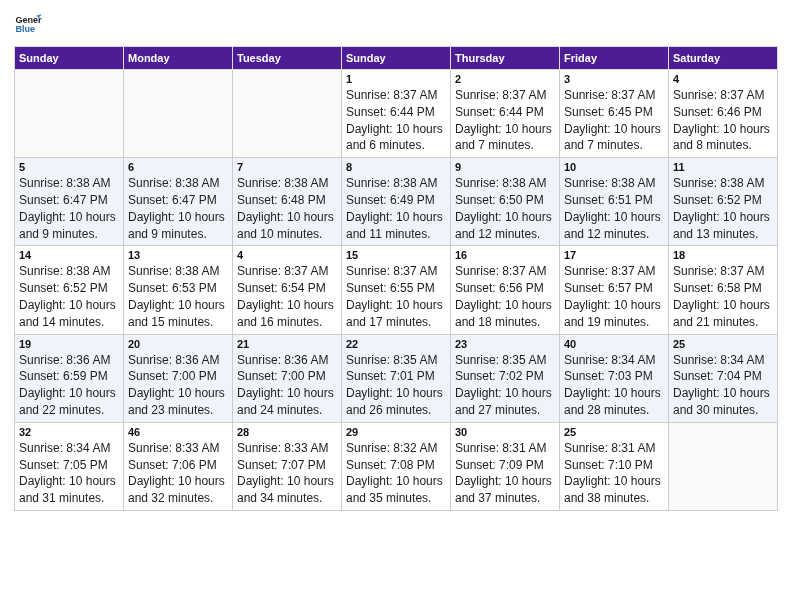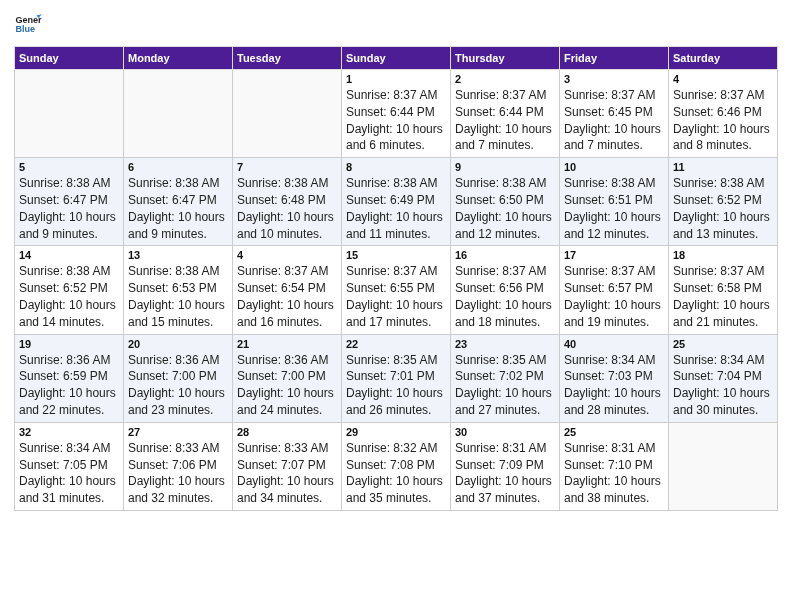--- a/index.html
+++ b/index.html
@@ -227,21 +227,21 @@
             <div class="day-num">25</div>
             <div class="day-info">Sunrise: 8:34 AM<br>Sunset: 7:04 PM<br>Daylight: 10 hours<br>and 30 minutes.</div>
           </td>
         </tr>
         <tr>
           <td>
             <div class="day-num">32</div>
             <div class="day-info">Sunrise: 8:34 AM<br>Sunset: 7:05 PM<br>Daylight: 10 hours<br>and 31 minutes.</div>
           </td>
           <td>
-            <div class="day-num">27</div>
+            <div class="day-num">46</div>
             <div class="day-info">Sunrise: 8:33 AM<br>Sunset: 7:06 PM<br>Daylight: 10 hours<br>and 32 minutes.</div>
           </td>
           <td>
             <div class="day-num">28</div>
             <div class="day-info">Sunrise: 8:33 AM<br>Sunset: 7:07 PM<br>Daylight: 10 hours<br>and 34 minutes.</div>
           </td>
           <td>
             <div class="day-num">29</div>
             <div class="day-info">Sunrise: 8:32 AM<br>Sunset: 7:08 PM<br>Daylight: 10 hours<br>and 35 minutes.</div>
           </td>

